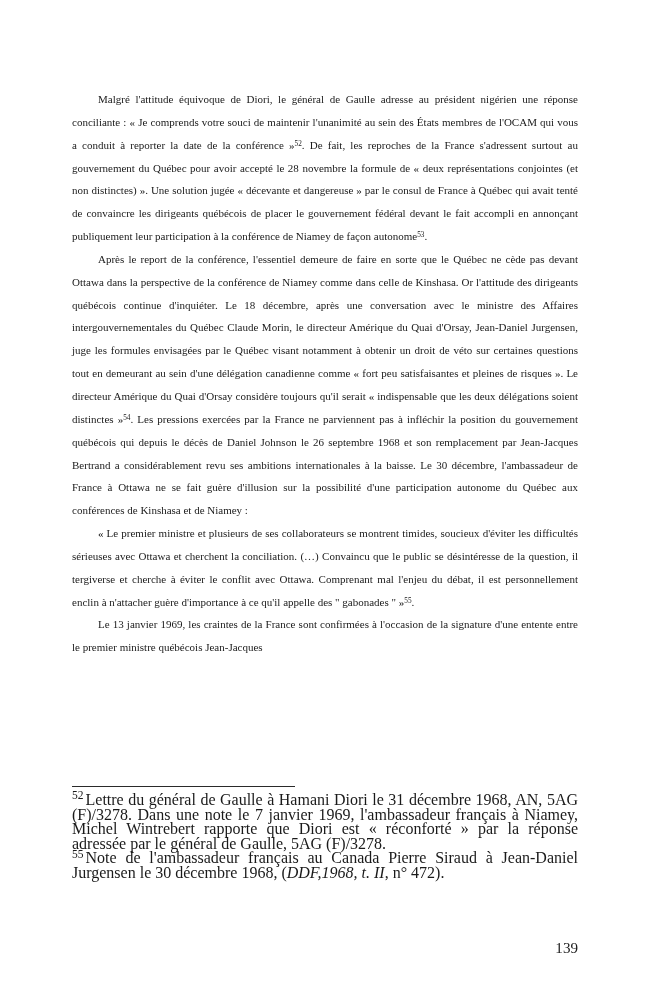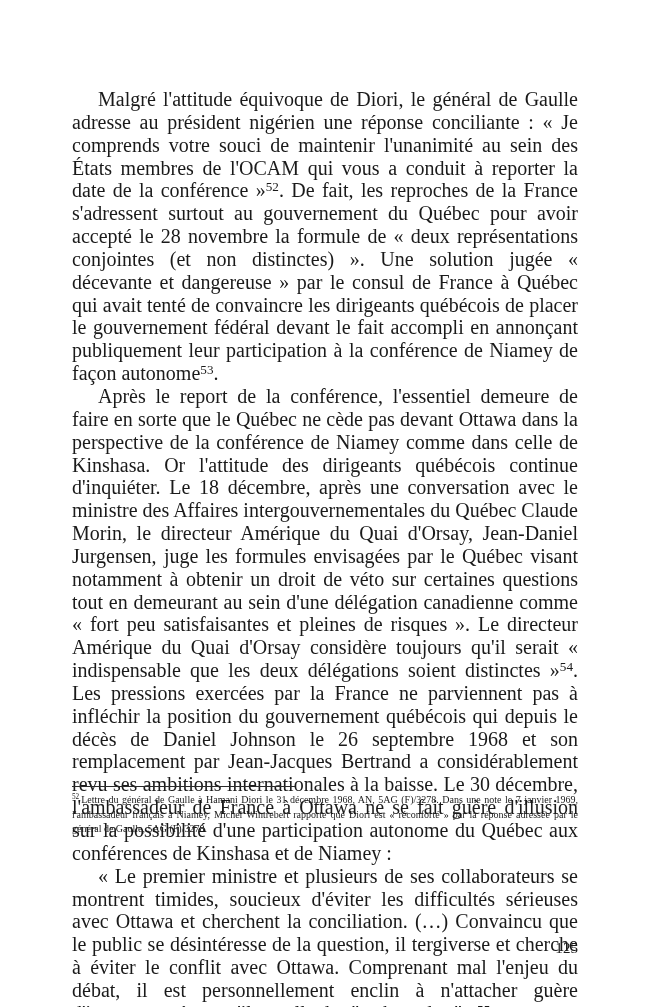--- a/index.html
+++ b/index.html
@@ -32,21 +32,21 @@
     position: absolute;
     left: 72px;
     top: 88px;
     width: 506px;
   }
 
   .para {
     margin: 0;
     text-align: justify;
     text-justify: inter-word;
-    font-size: 20px;
+    font-size: 11px;
     line-height: 22.85px;
     text-indent: 26px;
     hyphens: none;
   }
 
   sup.fn-ref {
     font-size: 0.66em;
     line-height: 0;
     vertical-align: 0.48em;
   }
@@ -64,21 +64,21 @@
     height: 0;
     border: 0;
     border-top: 1px solid #2a2a2a;
     margin: 0 0 6px 0;
   }
 
   .footnote {
     margin: 0;
     text-align: justify;
     text-justify: inter-word;
-    font-size: 10px;
+    font-size: 16px;
     line-height: 14.6px;
     text-indent: 0;
     hyphens: none;
   }
 
   .footnote sup.fn-num {
     font-size: 0.72em;
     line-height: 0;
     vertical-align: 0.5em;
     margin-right: 2px;
@@ -108,18 +108,19 @@
       <p class="para" id="para-malgre">Malgré l'attitude équivoque de Diori, le général de Gaulle adresse au président nigérien une réponse conciliante : « Je comprends votre souci de maintenir l'unanimité au sein des États membres de l'OCAM qui vous a conduit à reporter la date de la conférence »<sup class="fn-ref">52</sup>. De fait, les reproches de la France s'adressent surtout au gouvernement du Québec pour avoir accepté le 28 novembre la formule de « deux représentations conjointes (et non distinctes) ». Une solution jugée « décevante et dangereuse » par le consul de France à Québec qui avait tenté de convaincre les dirigeants québécois de placer le gouvernement fédéral devant le fait accompli en annonçant publiquement leur participation à la conférence de Niamey de façon autonome<sup class="fn-ref">53</sup>.</p>
       <p class="para" id="para-apres">Après le report de la conférence, l'essentiel demeure de faire en sorte que le Québec ne cède pas devant Ottawa dans la perspective de la conférence de Niamey comme dans celle de Kinshasa. Or l'attitude des dirigeants québécois continue d'inquiéter. Le 18 décembre, après une conversation avec le ministre des Affaires intergouvernementales du Québec Claude Morin, le directeur Amérique du Quai d'Orsay, Jean-Daniel Jurgensen, juge les formules envisagées par le Québec visant notamment à obtenir un droit de véto sur certaines questions tout en demeurant au sein d'une délégation canadienne comme « fort peu satisfaisantes et pleines de risques ». Le directeur Amérique du Quai d'Orsay considère toujours qu'il serait « indispensable que les deux délégations soient distinctes »<sup class="fn-ref">54</sup>. Les pressions exercées par la France ne parviennent pas à infléchir la position du gouvernement québécois qui depuis le décès de Daniel Johnson le 26 septembre 1968 et son remplacement par Jean-Jacques Bertrand a considérablement revu ses ambitions internationales à la baisse. Le 30 décembre, l'ambassadeur de France à Ottawa ne se fait guère d'illusion sur la possibilité d'une participation autonome du Québec aux conférences de Kinshasa et de Niamey :</p>
       <p class="para" id="para-citation">« Le premier ministre et plusieurs de ses collaborateurs se montrent timides, soucieux d'éviter les difficultés sérieuses avec Ottawa et cherchent la conciliation. (…) Convaincu que le public se désintéresse de la question, il tergiverse et cherche à éviter le conflit avec Ottawa. Comprenant mal l'enjeu du débat, il est personnellement enclin à n'attacher guère d'importance à ce qu'il appelle des " gabonades " »<sup class="fn-ref">55</sup>.</p>
       <p class="para" id="para-janvier">Le 13 janvier 1969, les craintes de la France sont confirmées à l'occasion de la signature d'une entente entre le premier ministre québécois Jean-Jacques</p>
     </div>
 
   <div id="footnotes">
     <hr id="footnote-rule">
     <div id="footnote-list">
         <p class="footnote" id="footnote-52"><sup class="fn-num">52</sup>Lettre du général de Gaulle à Hamani Diori le 31 décembre 1968, AN, 5AG (F)/3278. Dans une note le 7 janvier 1969, l'ambassadeur français à Niamey, Michel Wintrebert rapporte que Diori est « réconforté » par la réponse adressée par le général de Gaulle, 5AG (F)/3278.</p>
+        <p class="footnote" id="footnote-55"><sup class="fn-num">55</sup>Note de l'ambassadeur français au Canada Pierre Siraud à Jean-Daniel Jurgensen le 30 décembre 1968, (<i>DDF,1968, t. II</i>, n° 472).</p>
       </div>
   </div>
 
-  <div id="folio">125</div>
+  <div id="folio">139</div>
 
 </div>
 
 </body></html>

